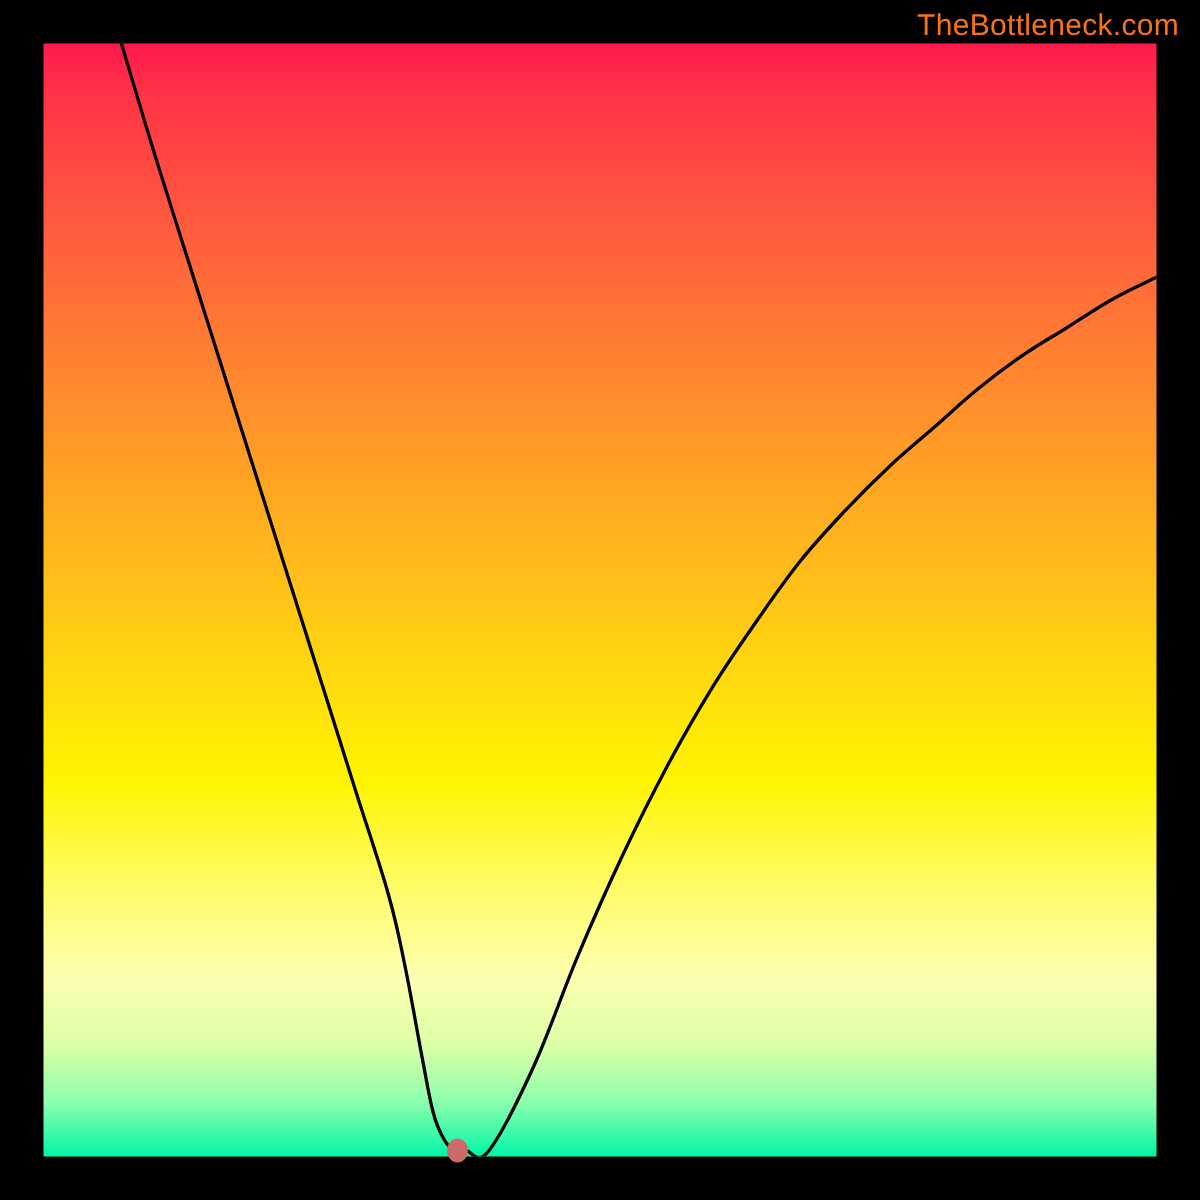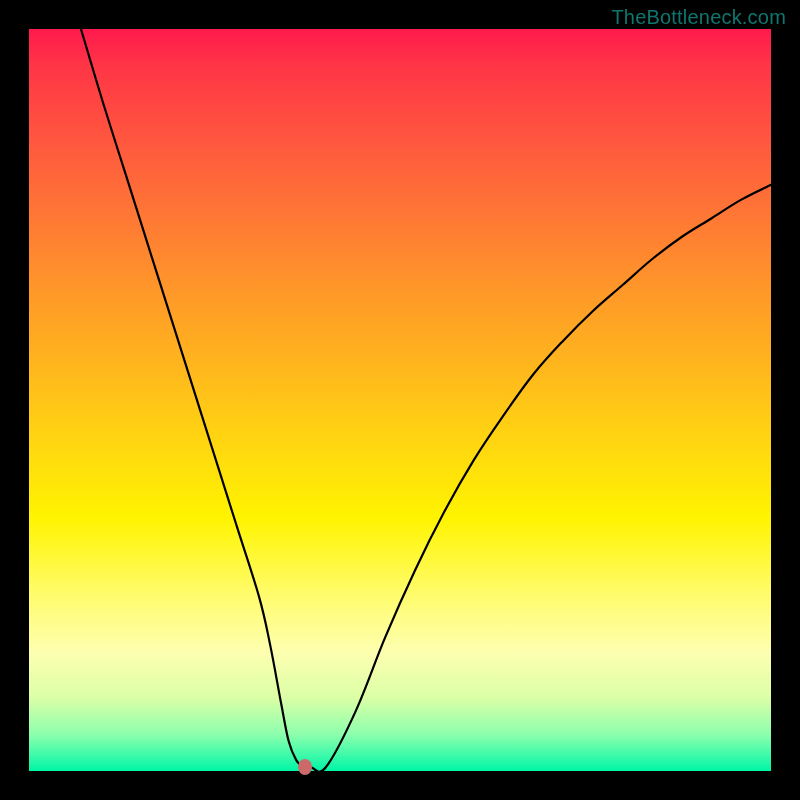--- a/index.html
+++ b/index.html
@@ -37,21 +37,21 @@
       #fdffb0 84%,
       #dcffa6 90%,
       #8effad 95%,
       #00f6a7 100%
     );
   }
   .watermark {
     position: absolute;
     top: 6px;
     right: 14px;
-    color: #0f766e;
+    color: #f97316;
     font-size: 20px;
     font-weight: 400;
     letter-spacing: 0.2px;
   }
   svg.curve {
     position: absolute;
     left: 0;
     top: 0;
     width: 742px;
     height: 742px;

